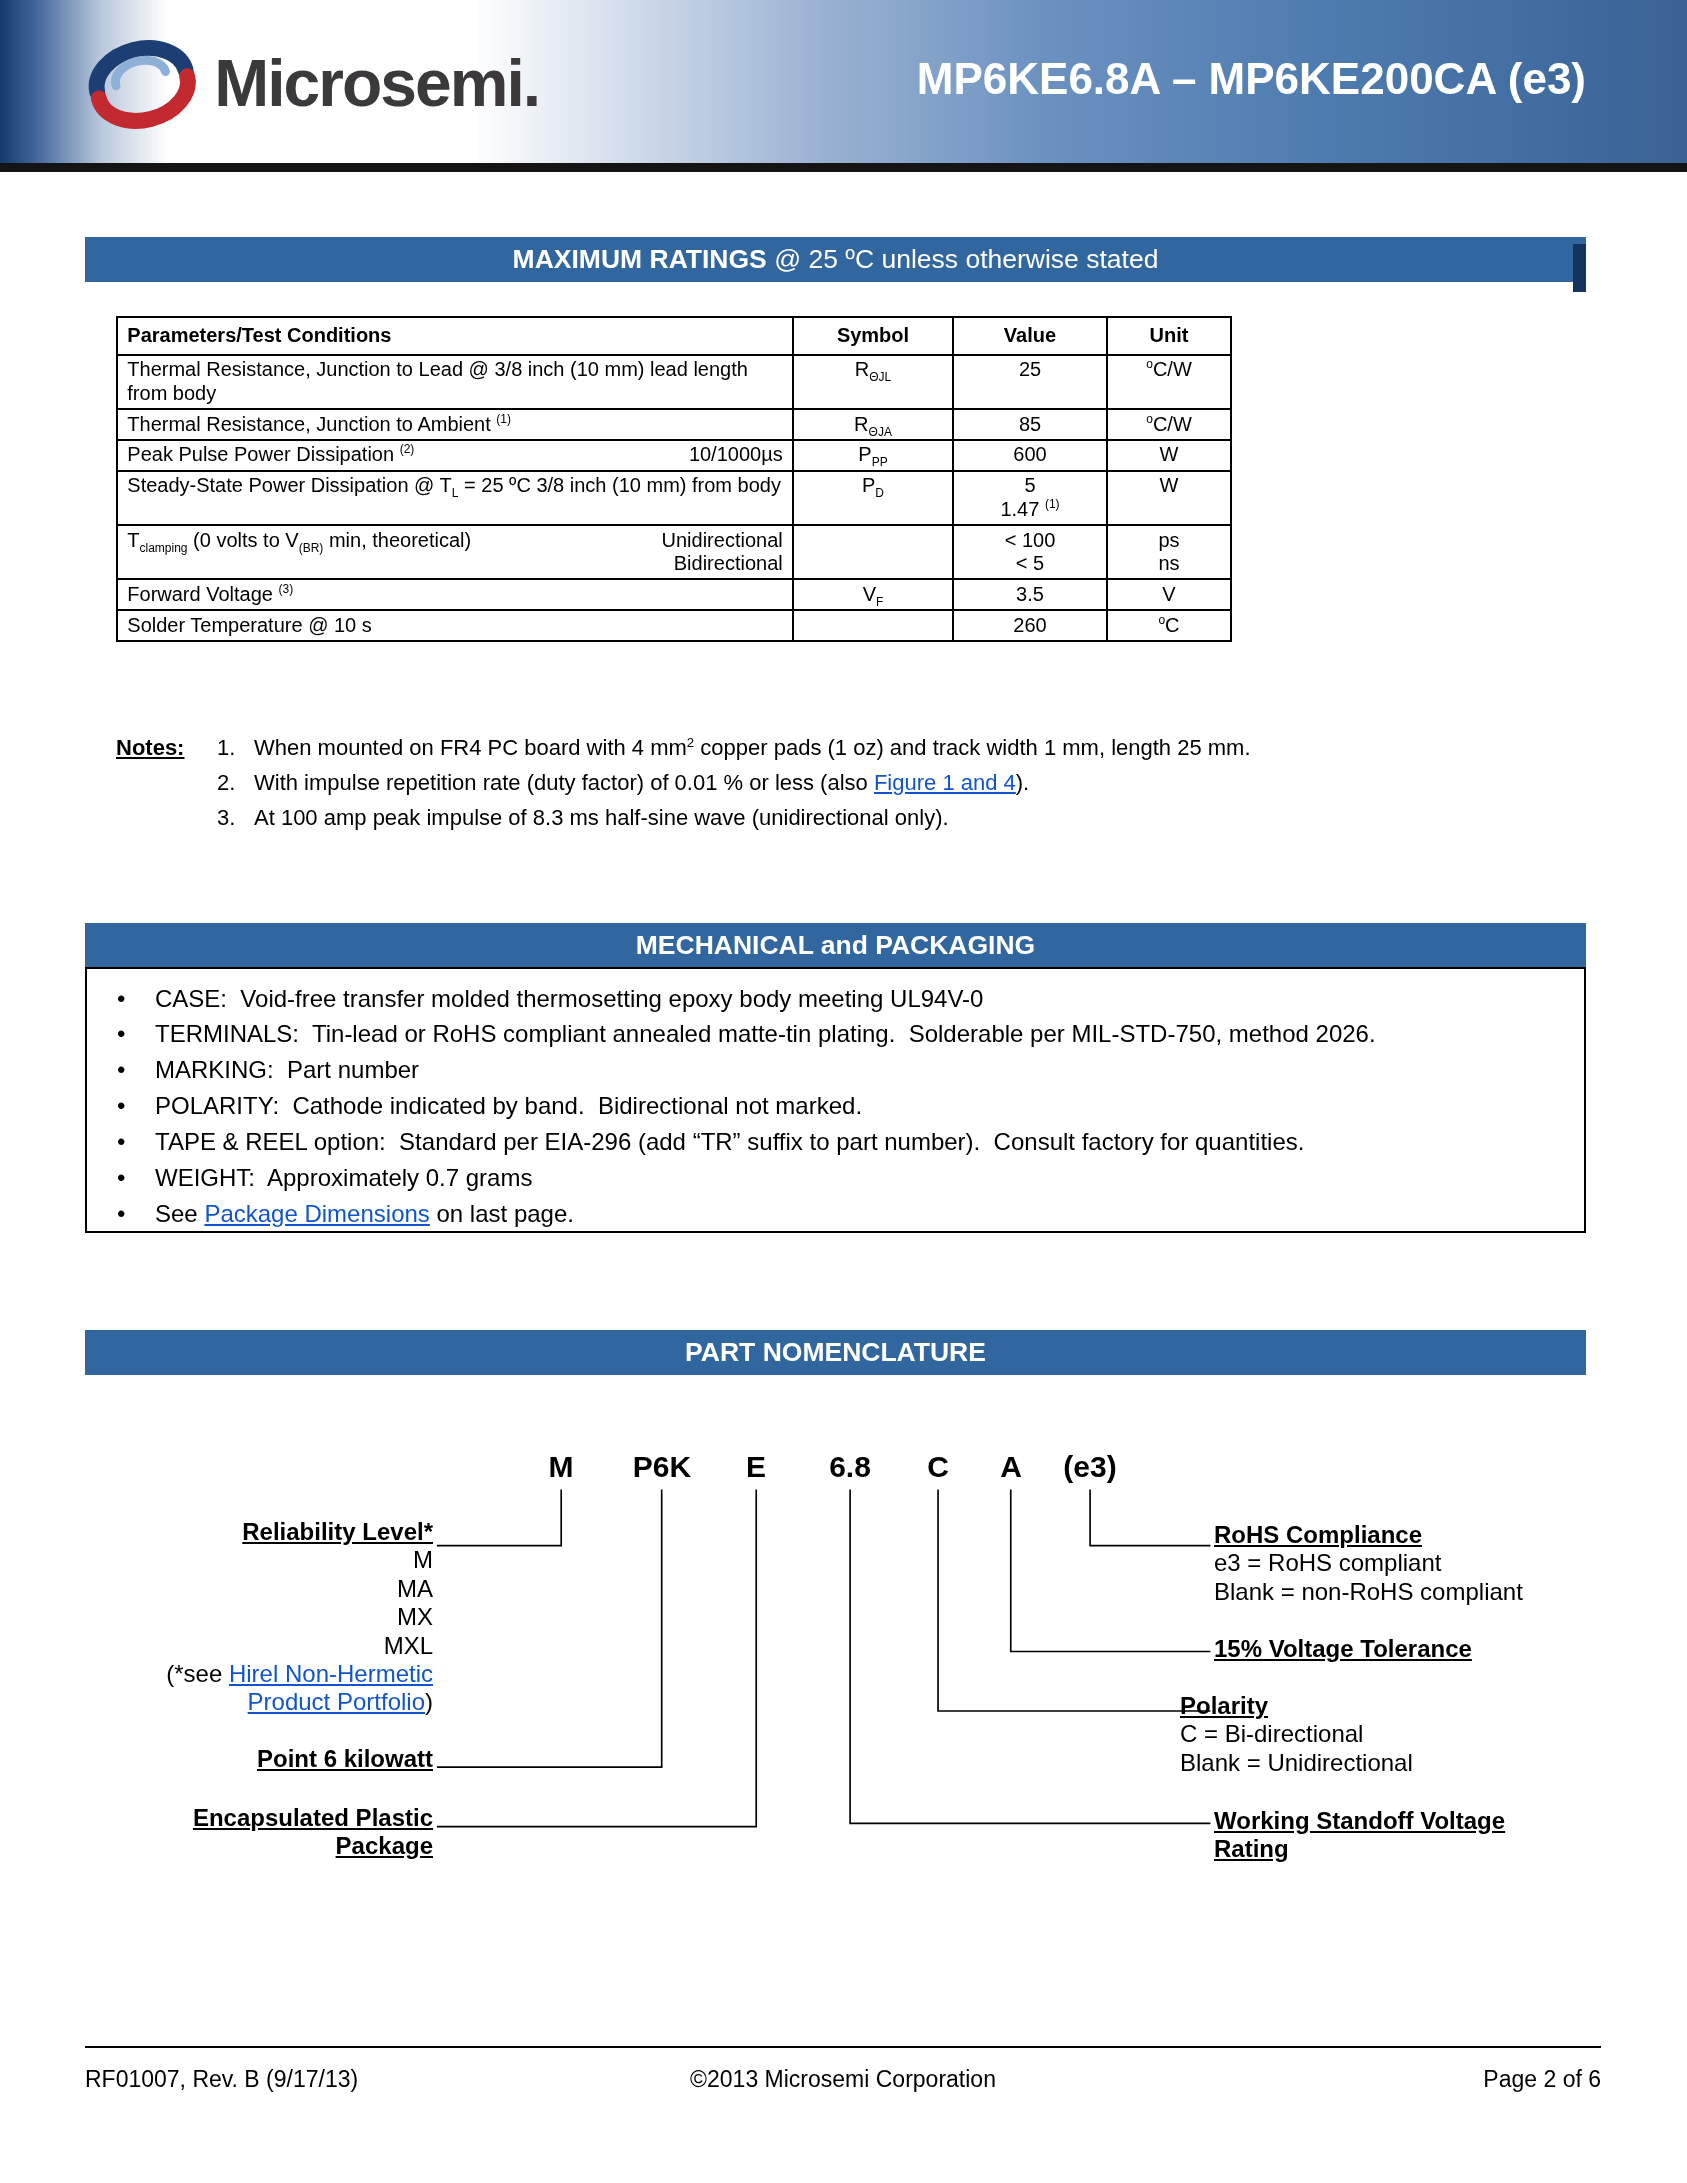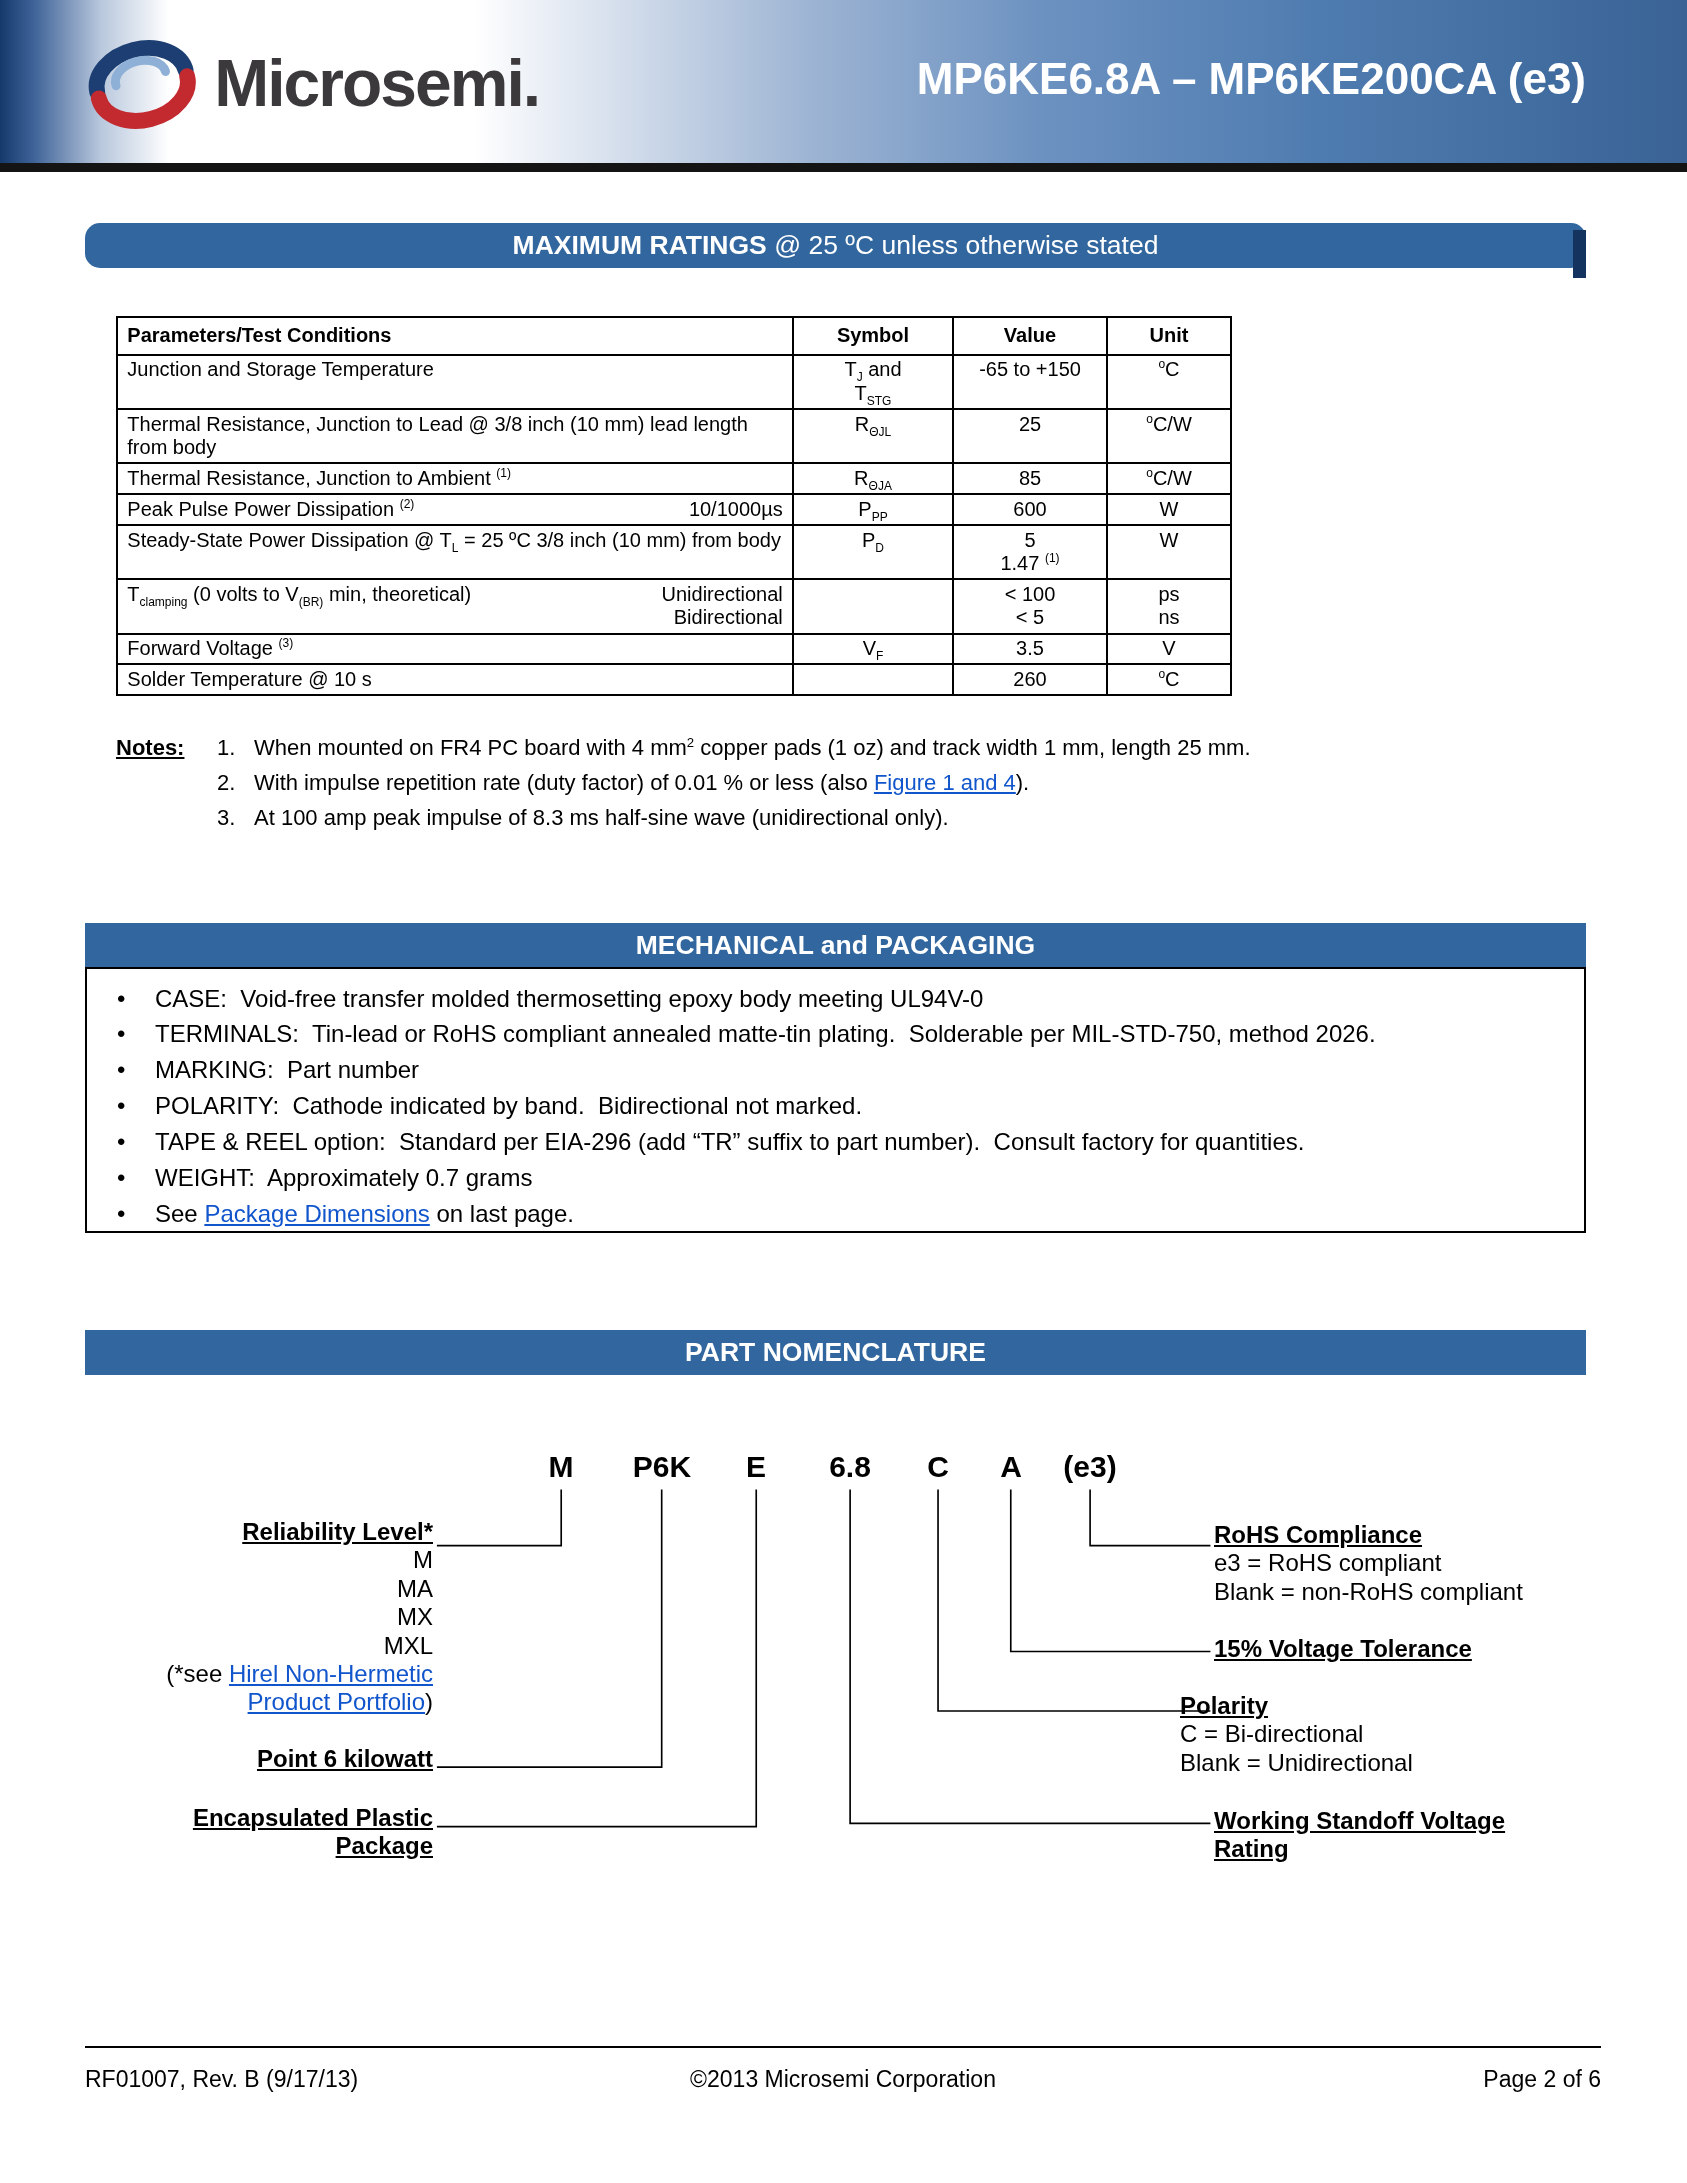--- a/index.html
+++ b/index.html
@@ -23,21 +23,21 @@
   .page-title { position:absolute; top:54px; right:101px; font-size:44px; font-weight:bold; color:#fff; }
   .hrule { position:absolute; top:163px; left:0; width:1687px; height:9.3px; background:#141414; }
 
   
   .banner {
     position:absolute; left:85px; width:1501px; height:45px; background:#31669e;
     display:flex; align-items:center; justify-content:center; color:#fff; font-size:26.5px;
   }
   .banner .bt-bold { font-weight:bold; white-space:pre; }
   .banner .bt-rest { white-space:pre; }
-  #banner-ratings { top:223px;border-radius:15px; }
+  #banner-ratings { top:237px; }
   #banner-mech { top:923px; }
   #banner-nom { top:1330px; }
   .banner-cap { position:absolute; right:0; top:6.6px; width:13.2px; height:48px; background:#14335f; }
 
   
   table.ratings {
     position:absolute; left:116px; top:316px; width:1115px;
     border-collapse:collapse; table-layout:fixed; font-size:20px;
   }
   .ratings th, .ratings td { border:2px solid #000; padding:2.6px 9.3px; line-height:1.18; vertical-align:top; }
@@ -113,26 +113,20 @@
   <thead>
     <tr>
       <th class="h-param">Parameters/Test Conditions</th>
       <th>Symbol</th>
       <th>Value</th>
       <th>Unit</th>
     </tr>
   </thead>
   <tbody>
       <tr>
-        <td>Junction and Storage Temperature</td>
-        <td class="c-mid">T<sub>J</sub> and<br> T<sub>STG</sub></td>
-        <td class="c-mid">-65 to +150</td>
-        <td class="c-mid"><sup>o</sup>C</td>
-      </tr>
-      <tr>
         <td>Thermal Resistance, Junction to Lead @ 3/8 inch (10 mm) lead length from body</td>
         <td class="c-mid">R<sub>ΘJL</sub></td>
         <td class="c-mid">25</td>
         <td class="c-mid"><sup>o</sup>C/W</td>
       </tr>
       <tr>
         <td>Thermal Resistance, Junction to Ambient <sup>(1)</sup></td>
         <td class="c-mid">R<sub>ΘJA</sub></td>
         <td class="c-mid">85</td>
         <td class="c-mid"><sup>o</sup>C/W</td>

